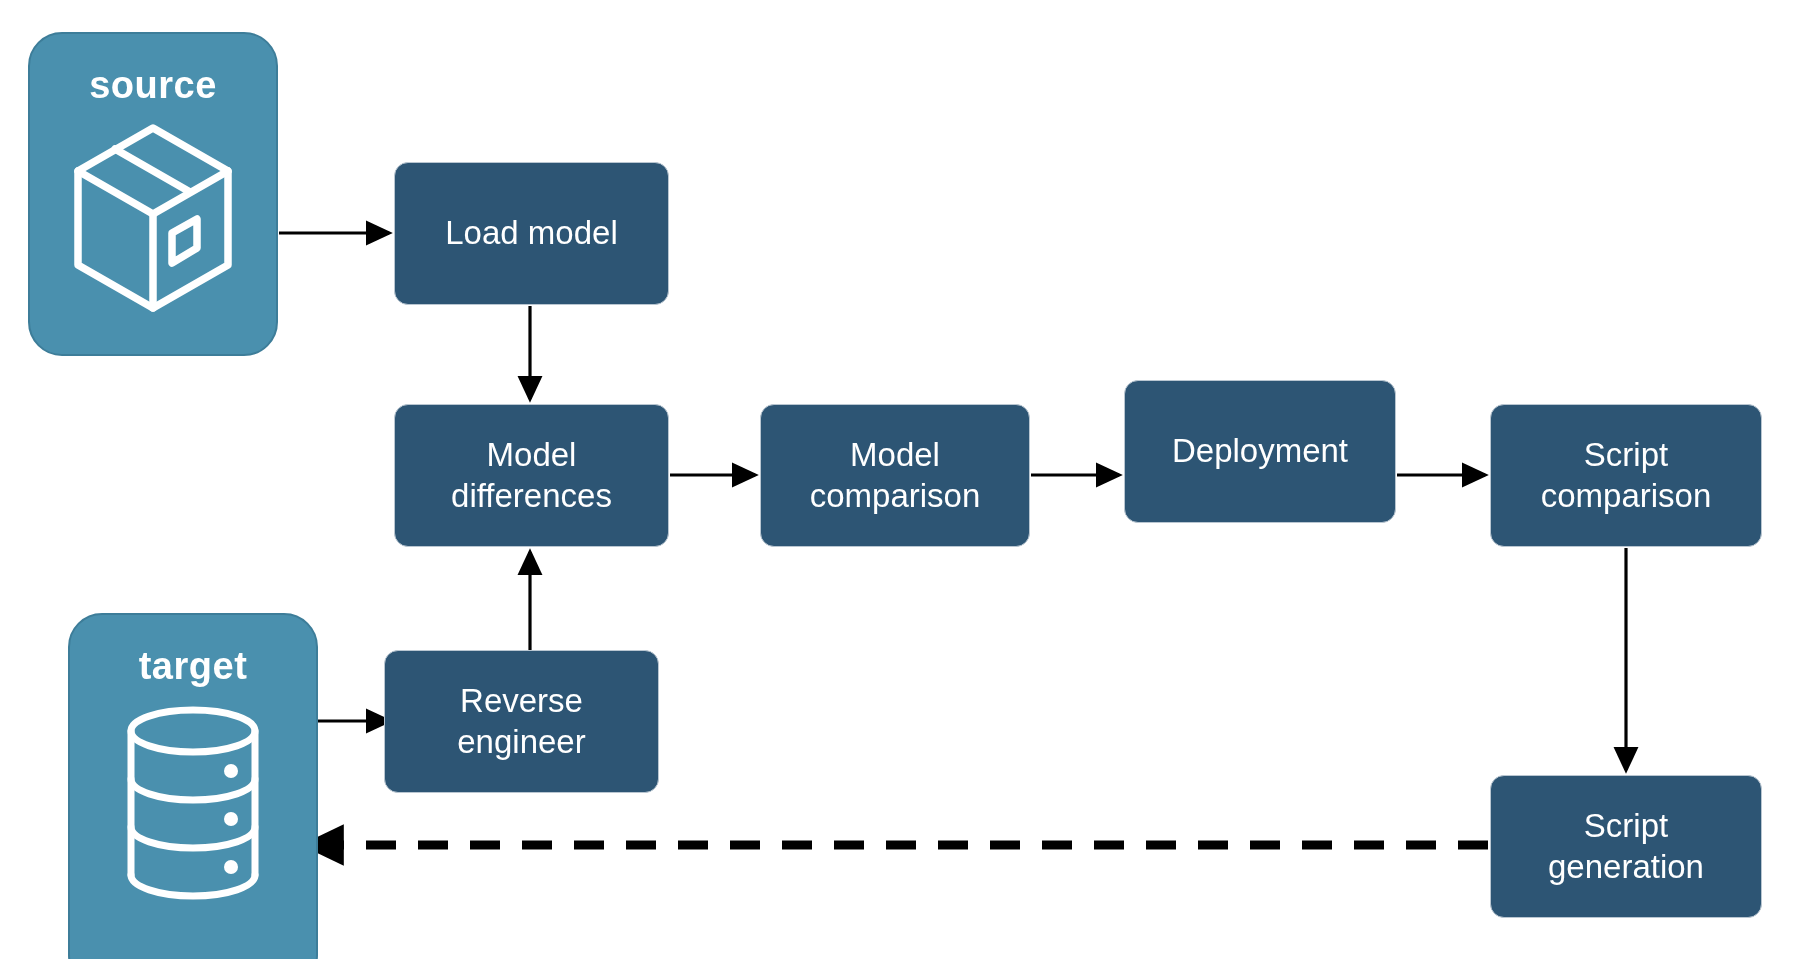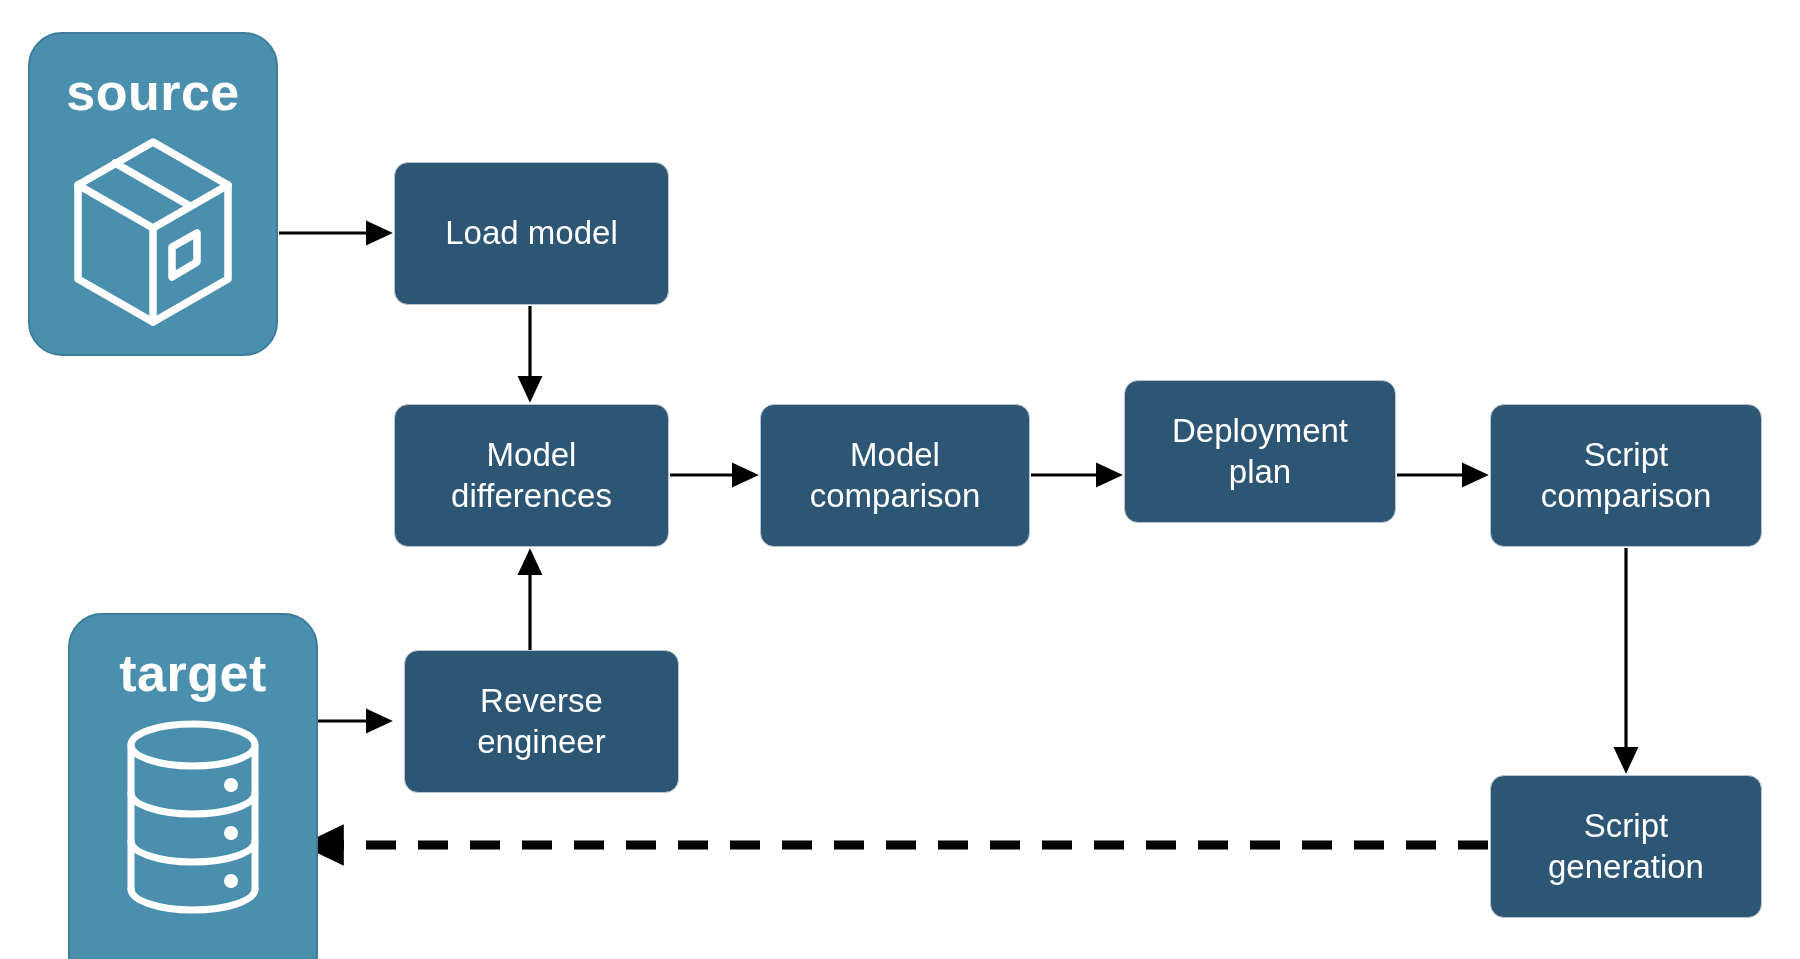--- a/index.html
+++ b/index.html
@@ -23,21 +23,21 @@
     border: 2px solid #3d7d99;
     border-radius: 34px;
     box-sizing: border-box;
     display: flex;
     flex-direction: column;
     align-items: center;
   }
   .endpoint-label {
     color: #ffffff;
     font-weight: bold;
-    font-size: 52px;
+    font-size: 38px;
     letter-spacing: 0.5px;
     line-height: 1;
     margin-top: 32px;
   }
   .endpoint-icon {
     margin-top: 14px;
   }
   .proc {
     position: absolute;
     background: #2d5574;
@@ -147,32 +147,31 @@
   <div class="proc" style="left:760px; top:404px; width:270px; height:143px;">
     <div>
       <span>Model</span>
       <span>comparison</span>
     </div>
   </div>
 
   <div class="proc" style="left:1124px; top:380px; width:272px; height:143px;">
     <div>
       <span>Deployment</span>
-      <span>plan</span>
     </div>
   </div>
 
   <div class="proc" style="left:1490px; top:404px; width:272px; height:143px;">
     <div>
       <span>Script</span>
       <span>comparison</span>
     </div>
   </div>
 
-  <div class="proc" style="left:404px; top:650px; width:275px; height:143px;">
+  <div class="proc" style="left:384px; top:650px; width:275px; height:143px;">
     <div>
       <span>Reverse</span>
       <span>engineer</span>
     </div>
   </div>
 
   <div class="proc" style="left:1490px; top:775px; width:272px; height:143px;">
     <div>
       <span>Script</span>
       <span>generation</span>

